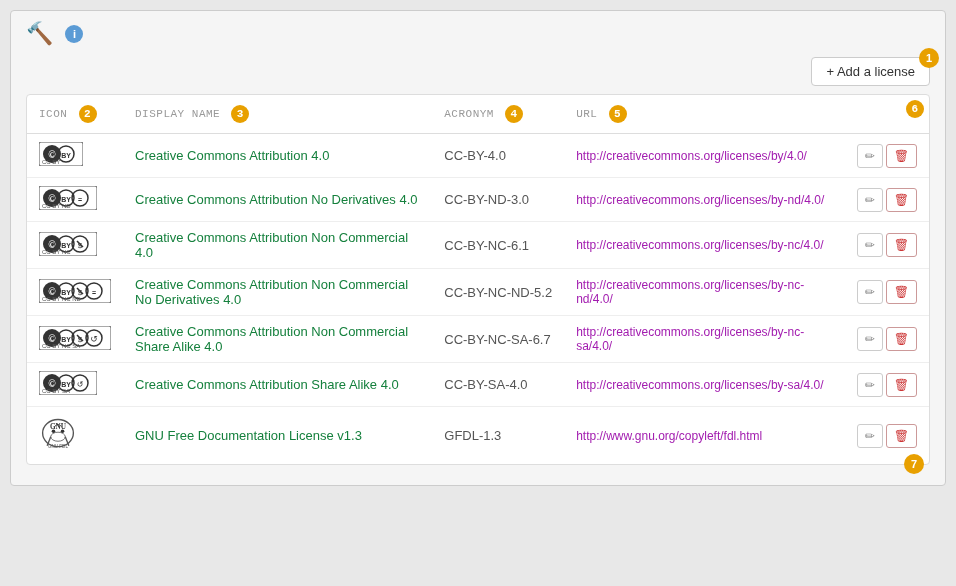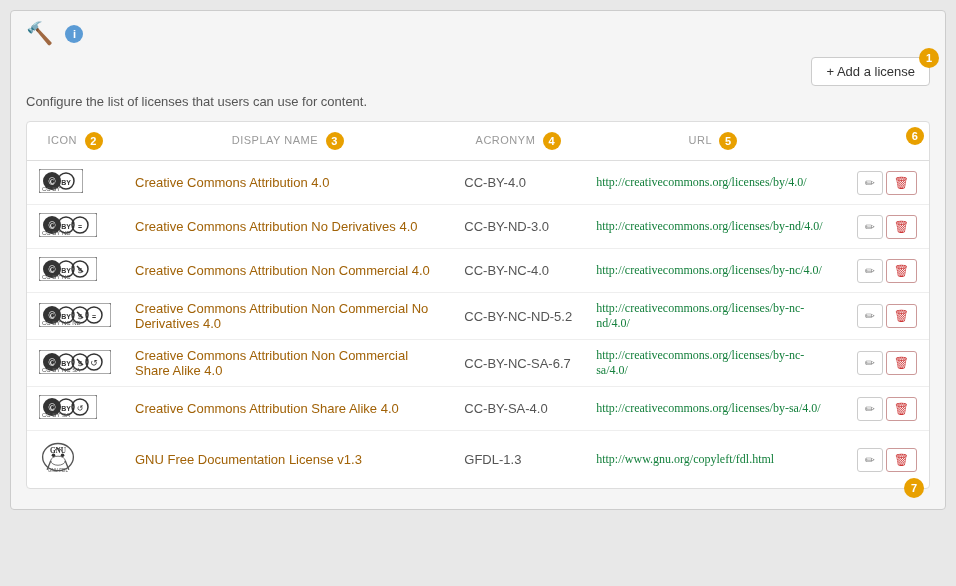--- a/index.html
+++ b/index.html
@@ -92,27 +92,28 @@
     }
     table {
       width: 100%;
       border-collapse: collapse;
     }
     thead tr {
       border-bottom: 1px solid #ddd;
     }
     thead th {
       padding: 10px 12px;
-      text-align: center;
+      text-align: left;
       font-size: 11px;
       font-weight: normal;
       color: #999;
       text-transform: uppercase;
       letter-spacing: 0.5px;
       position: relative;
+      font-family: Liberation Mono, monospace;
     }
     thead th .col-badge {
       display: inline-flex;
       align-items: center;
       justify-content: center;
       width: 18px;
       height: 18px;
       border-radius: 50%;
       background: #e8a000;
       color: white;
@@ -128,39 +129,38 @@
       border-bottom: none;
     }
     tbody td {
       padding: 8px 12px;
       vertical-align: middle;
     }
     .icon-cell {
       width: 90px;
     }
     .display-name {
-      color: #a16207;
+      color: #15803d;
       cursor: pointer;
       min-width: 200px;
       max-width: 280px;
     }
     .acronym-cell {
       color: #555;
       white-space: nowrap;
       min-width: 100px;
     }
     .url-cell {
       color: #5a9a3a;
       font-size: 12px;
       min-width: 200px;
     }
     .url-cell a {
-      color: #15803d;
+      color: #a21caf;
       text-decoration: none;
-      font-family: Liberation Serif, serif;
     }
     .actions-cell {
       white-space: nowrap;
       text-align: right;
       min-width: 60px;
       position: relative;
     }
     .action-btn {
       background: none;
       border: 1px solid #ccc;
@@ -221,23 +221,20 @@
     </span>
   </div>
 
   <div class="toolbar">
     <button class="add-license-btn">
       <span>+ Add a license</span>
       <span class="badge-1">1</span>
     </button>
   </div>
 
-  <p class="description">
-    <span>Configure the list of licenses that users can use for content.</span>
-  </p>
 
   <div class="content-area">
     <table>
       <thead>
         <tr>
           <th>
             <span>ICON</span>
             <span class="col-badge">2</span>
           </th>
           <th>
@@ -300,21 +297,21 @@
     <text x="10" y="14" text-anchor="middle" fill="white" font-size="10" font-weight="bold" font-family="serif">©</text>
                   <circle cx="24" cy="10" r="8" fill="none" stroke="#333" stroke-width="1.5"></circle>
     <text x="24" y="14" text-anchor="middle" fill="#333" font-size="7" font-family="Arial" font-weight="bold">BY</text>
                   <circle cx="38" cy="10" r="8" fill="none" stroke="#333" stroke-width="1.5"></circle>
     <text x="38" y="14" text-anchor="middle" fill="#333" font-size="8" font-family="Arial">$</text>
     <line x1="35" y1="7" x2="41" y2="13" stroke="#333" stroke-width="1.5"></line>
                 </g>
     <text x="3" y="22" fill="#555" font-size="6" font-family="Arial">CC BY NC</text>
   </svg></td>
             <td><span class="display-name">Creative Commons Attribution Non Commercial 4.0</span></td>
-            <td class="acronym-cell">CC-BY-NC-4.0</td>
+            <td class="acronym-cell">CC-BY-NC-6.1</td>
             <td class="url-cell"><a href="#">http://creativecommons.org/licenses/by-nc/4.0/</a></td>
             <td class="actions-cell"><button class="action-btn edit">✏</button><button class="action-btn delete">🗑</button></td>
           </tr>
           <tr>
             <td class="icon-cell"><svg width="72" height="24" viewBox="0 0 72 24" xmlns="http://www.w3.org/2000/svg">
     <rect width="72" height="24" rx="2" fill="white" stroke="#555" stroke-width="1"></rect>
     <g transform="translate(3,2)">
                   <circle cx="10" cy="10" r="9" fill="#333"></circle>
     <text x="10" y="14" text-anchor="middle" fill="white" font-size="10" font-weight="bold" font-family="serif">©</text>
                   <circle cx="24" cy="10" r="8" fill="none" stroke="#333" stroke-width="1.5"></circle>

